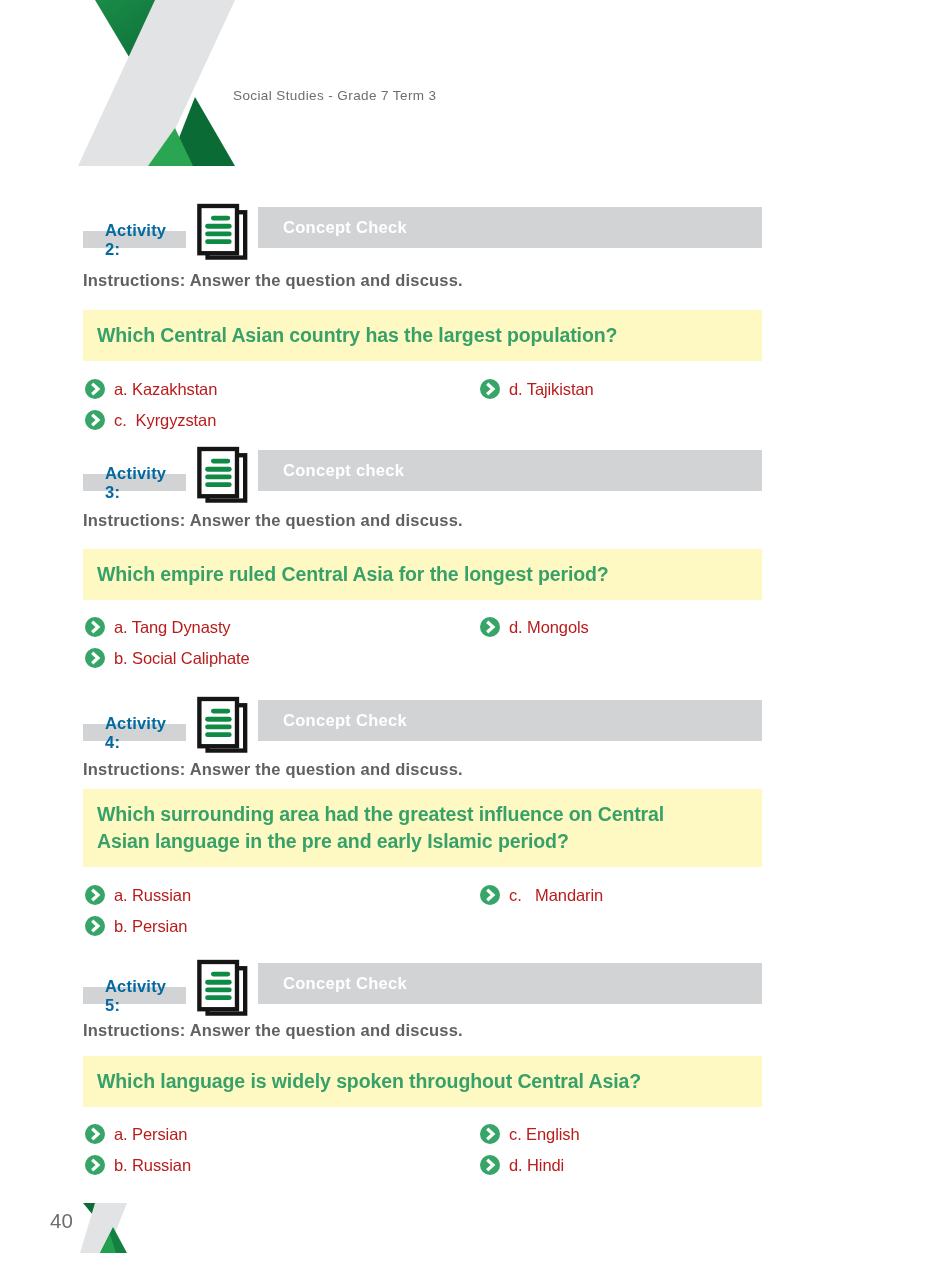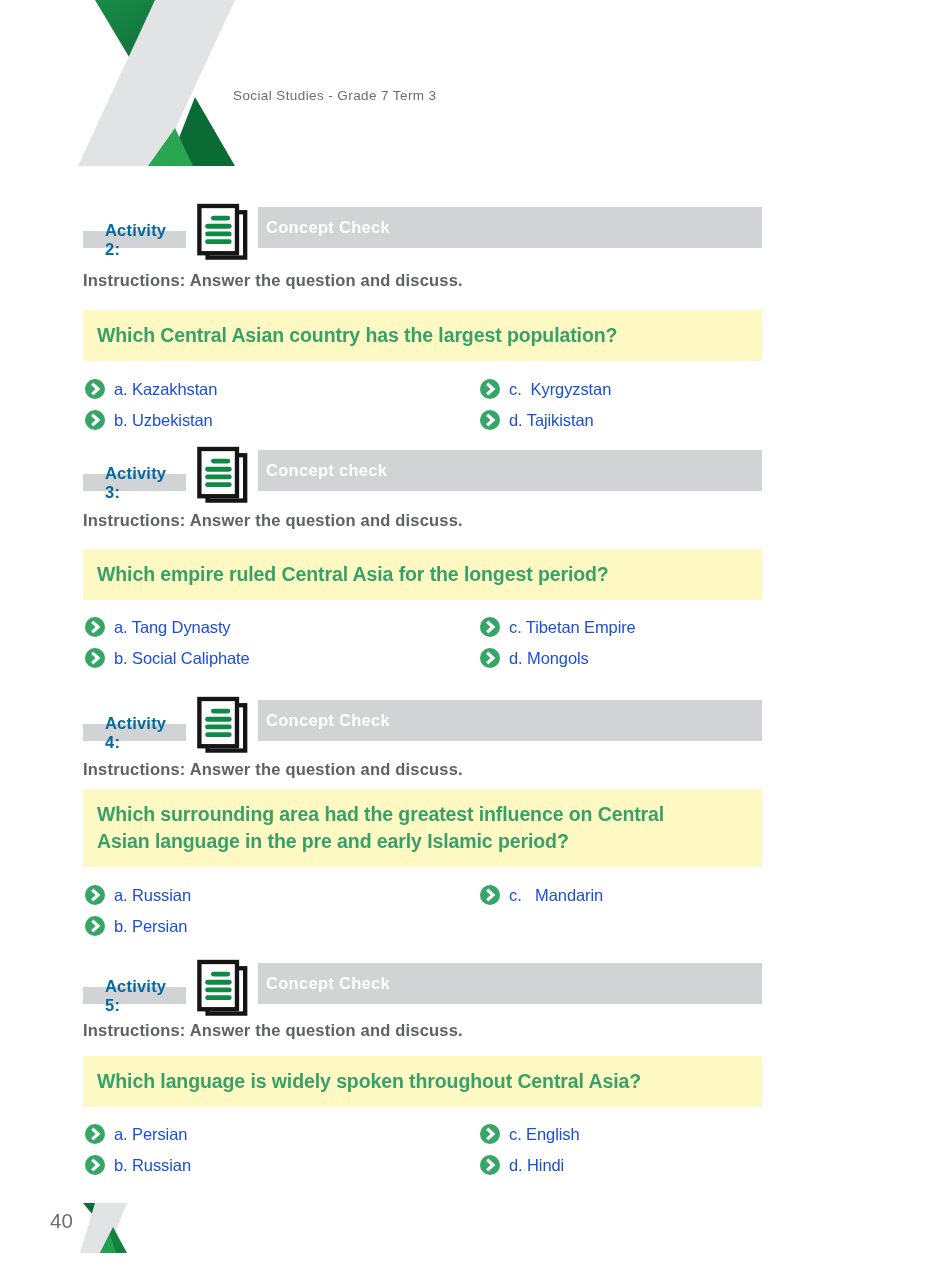--- a/index.html
+++ b/index.html
@@ -26,41 +26,41 @@
   
   .activity { position:absolute; left:83px; width:783px; }
   .banner { position:relative; display:flex; height:41px; }
   .banner-left {
     width:103px; background:#d2d3d4; color:#0369a1; font-size:16.5px; font-weight:700;
     display:flex; align-items:center; padding-left:22px; letter-spacing:.2px;margin-top:24px;
   }
   .banner-gap { width:72px; }
   .banner-right {
     flex:1; background:#d2d3d4; color:#fff; font-size:16.5px; font-weight:700;
-    display:flex; align-items:center; padding-left:8px; letter-spacing:.3px;
+    display:flex; align-items:center; padding-left:25px; letter-spacing:.3px;
   }
   .banner-icon { position:absolute; left:113px; top:-4px; width:54px; height:59px; }
   .banner-icon svg { width:54px; height:59px; display:block; }
 
   .instructions {
     margin-top:var(--mt1); font-size:16.5px; font-weight:700; color:#606163;
     line-height:20px; letter-spacing:.2px;
   }
   .qbox {
     margin-top:var(--mt2); background:#fef9c3; padding:12px 14px;
     font-size:19.5px; font-weight:700; color:#38a169; line-height:27px;
     letter-spacing:-.1px; white-space:pre-line;
   }
   .options {
     margin-top:var(--mt3); display:grid; grid-template-columns:395px 1fr;
     grid-template-rows:20px 20px; grid-auto-flow:column; row-gap:11px;
   }
   .option { display:flex; align-items:center; gap:9px; padding-left:2px; }
   .opt-icon { width:20px; height:20px; flex:0 0 20px; }
-  .opt-label { font-size:16.5px; color:#1d4ed8; white-space:pre; letter-spacing:-.1px; }
+  .opt-label { font-size:16.5px; color:#b91c1c; white-space:pre; letter-spacing:-.1px; }
 
   
   .page-num { position:absolute; left:50px; top:1209px; font-size:20.5px; color:#6d6e71; }
   .logo-small { position:absolute; left:80px; top:1203px; width:47px; height:50px; }
   .hidden-defs { position:absolute; width:0; height:0; overflow:hidden; }
 </style>
 </head>
 <body>
 
 <svg class="hidden-defs" aria-hidden="true">
@@ -122,26 +122,20 @@
       <div class="option">
         <svg class="opt-icon">
             <use href="#chev"></use>
           </svg>
         <span class="opt-label">a. Kazakhstan</span>
       </div>
       <div class="option">
         <svg class="opt-icon">
             <use href="#chev"></use>
           </svg>
-        <span class="opt-label">b. Uzbekistan</span>
-      </div>
-      <div class="option">
-        <svg class="opt-icon">
-            <use href="#chev"></use>
-          </svg>
         <span class="opt-label">c.  Kyrgyzstan</span>
       </div>
       <div class="option">
         <svg class="opt-icon">
             <use href="#chev"></use>
           </svg>
         <span class="opt-label">d. Tajikistan</span>
       </div>
     </div>
   </section>
@@ -164,26 +158,20 @@
         <svg class="opt-icon">
             <use href="#chev"></use>
           </svg>
         <span class="opt-label">a. Tang Dynasty</span>
       </div>
       <div class="option">
         <svg class="opt-icon">
             <use href="#chev"></use>
           </svg>
         <span class="opt-label">b. Social Caliphate</span>
-      </div>
-      <div class="option">
-        <svg class="opt-icon">
-            <use href="#chev"></use>
-          </svg>
-        <span class="opt-label">c. Tibetan Empire</span>
       </div>
       <div class="option">
         <svg class="opt-icon">
             <use href="#chev"></use>
           </svg>
         <span class="opt-label">d. Mongols</span>
       </div>
     </div>
   </section>
 

